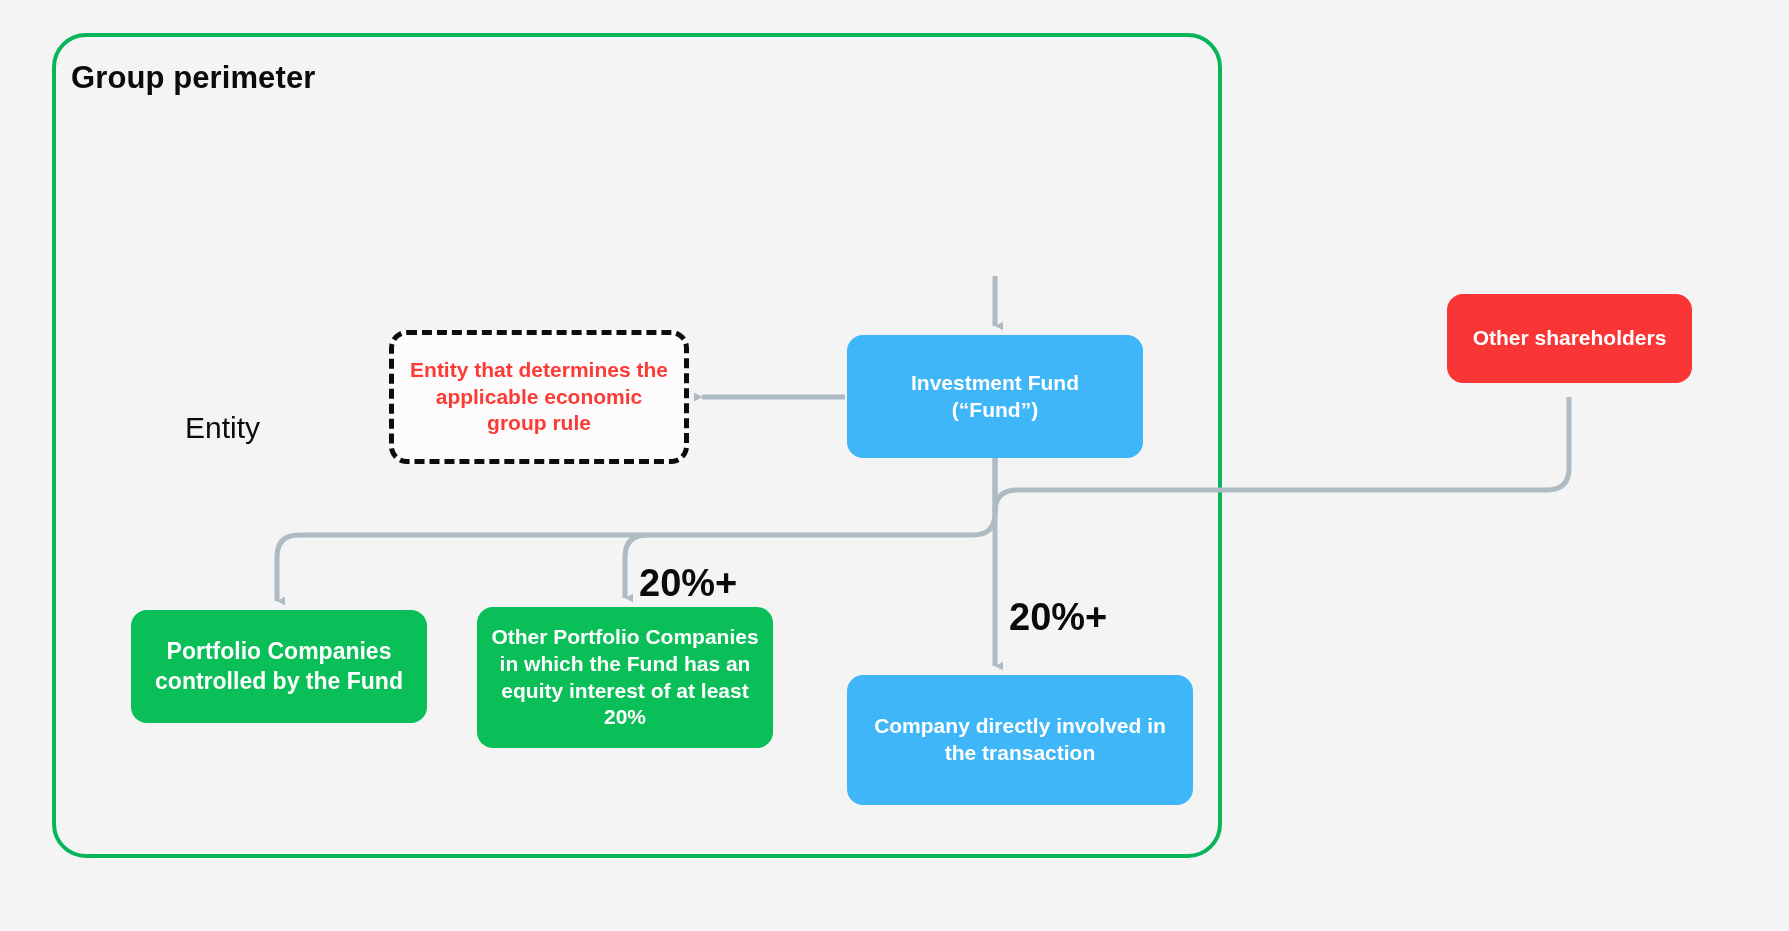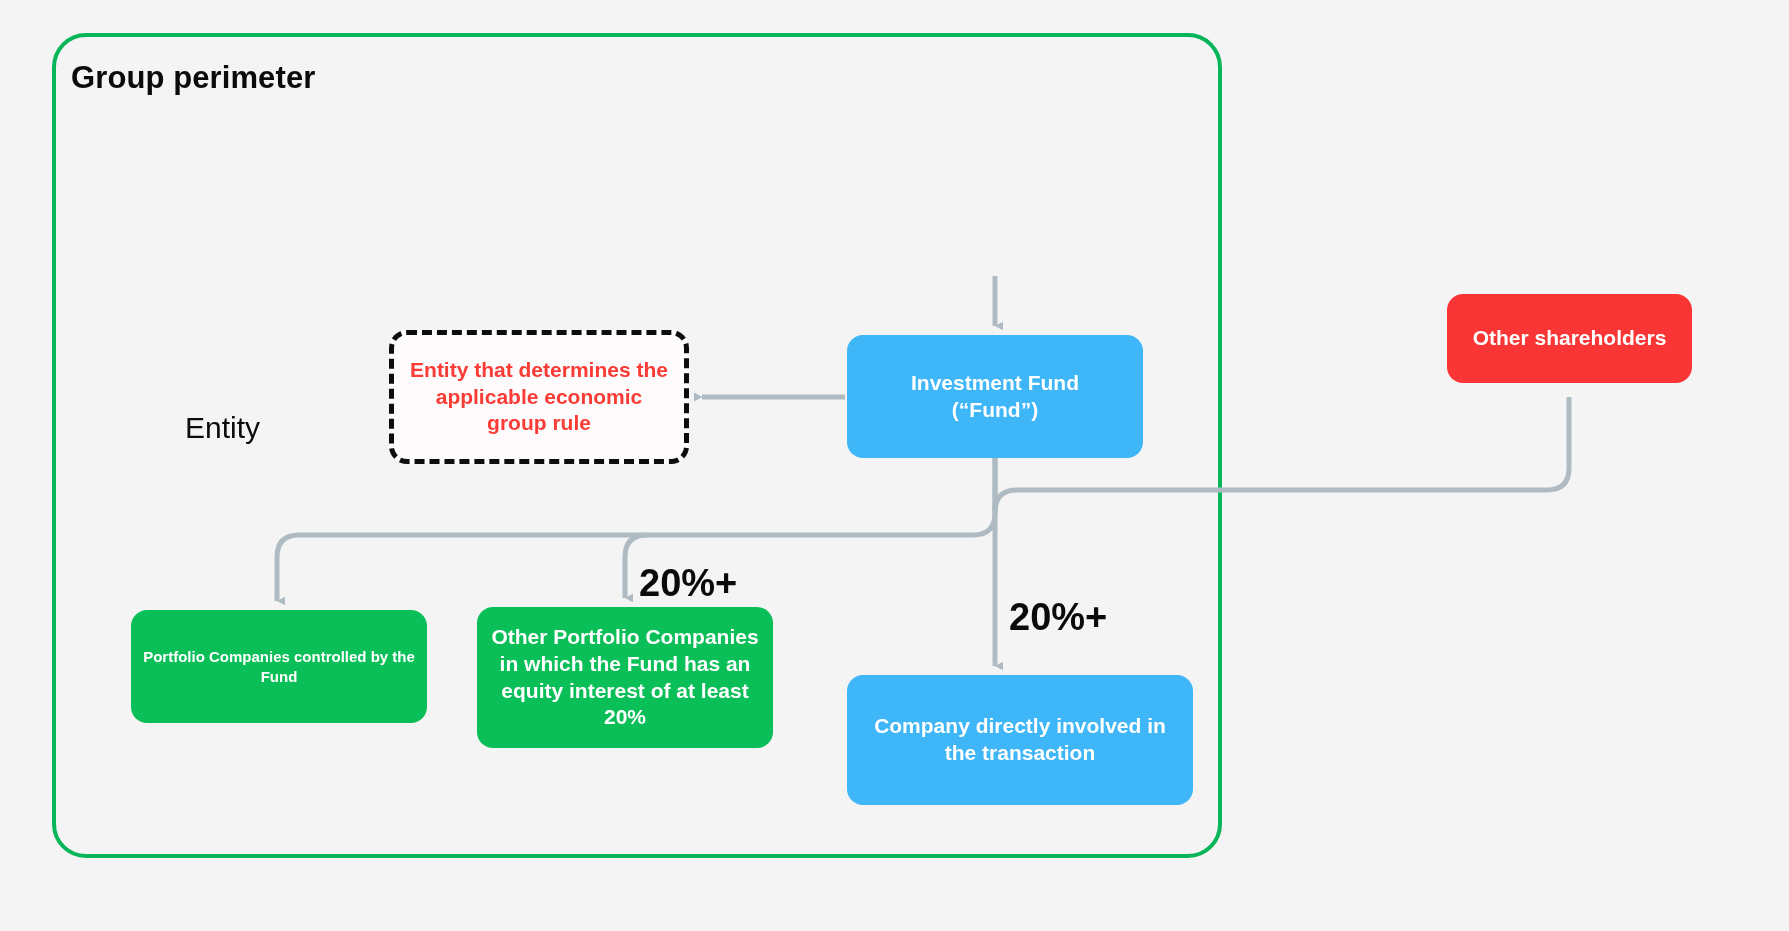--- a/index.html
+++ b/index.html
@@ -71,21 +71,21 @@
   }
   .pct-label {
     font-size: 38px;
     font-weight: bold;
   }
   
   #node-investors        { left: 847px; top: 100px;  width: 296px; height: 176px; font-size: 21px; }
   #node-fund             { left: 847px; top: 335px;  width: 296px; height: 123px; font-size: 21px; }
   #node-decider          { left: 389px; top: 330px;  width: 300px; height: 134px; font-size: 21px; }
   #node-other-share      { left: 1447px; top: 294px; width: 245px; height: 89px; font-size: 21px; }
-  #node-controlled       { left: 131px; top: 610px;  width: 296px; height: 113px; font-size: 15px; }
+  #node-controlled       { left: 131px; top: 610px;  width: 296px; height: 113px; font-size: 23px; }
   #node-other-portfolio  { left: 477px; top: 607px;  width: 296px; height: 141px; font-size: 21px; }
   #node-company-direct   { left: 847px; top: 675px;  width: 346px; height: 130px; font-size: 21px; }
 </style>
 </head>
 <body>
 
 <div id="canvas">
 
   <div class="perimeter" id="perimeter-box" style="left:52px; top:33px; width:1170px; height:825px;"></div>
 

